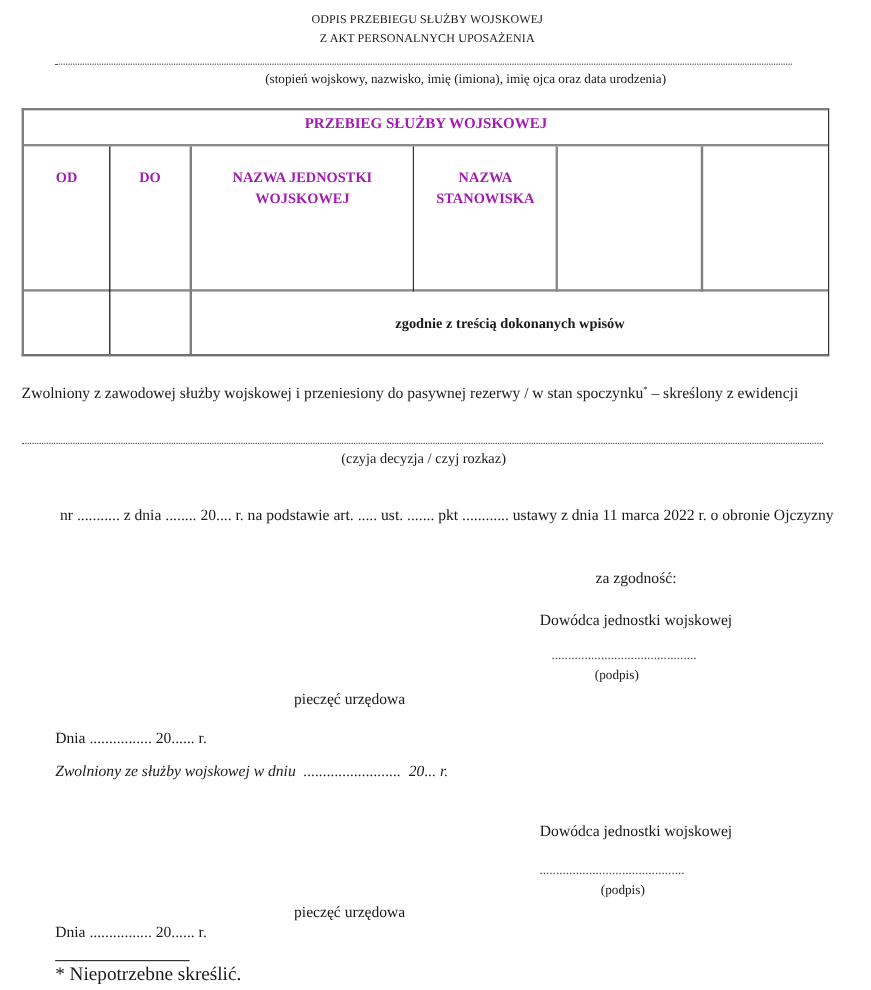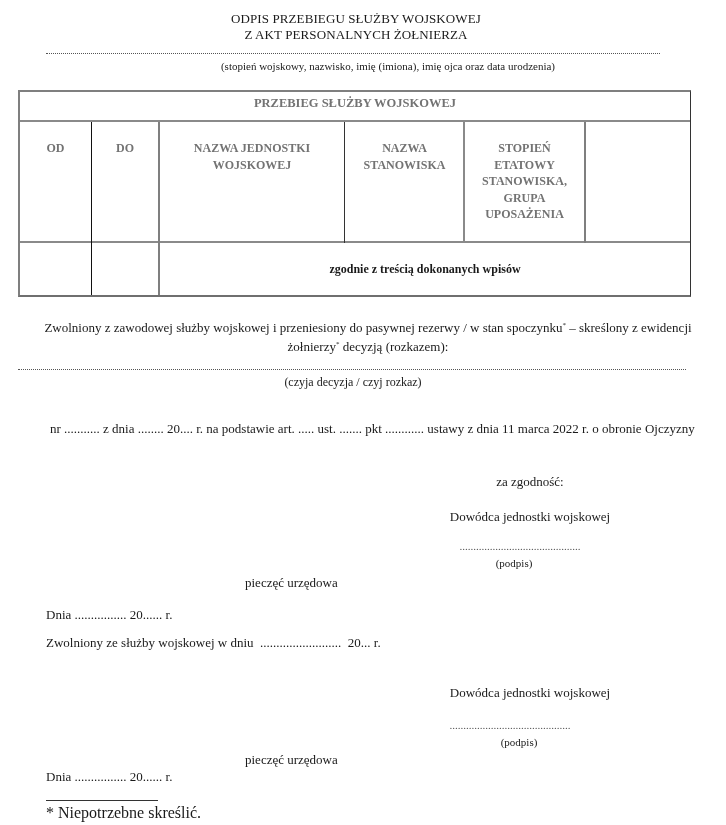--- a/index.html
+++ b/index.html
@@ -3,54 +3,54 @@
   <meta charset="utf-8">
   <style>
     html, body { margin: 0; padding: 0; background: #ffffff; }
     body {
       width: 726px; height: 825px; position: relative; overflow: hidden;
       font-family: "Liberation Serif", "DejaVu Serif", serif;
       color: #1a1a1a; font-size: 13px;
     }
     .abs { position: absolute; }
     .title {
-      left: 0; width: 712px; text-align: center; font-size: 13px; letter-spacing: 0.1px;
+      left: 0; width: 712px; text-align: center; font-size: 10px; letter-spacing: 0.1px;
     }
     .dots {
       position: absolute; height: 0;
       border-top: 1px dotted #555;
     }
     .small { font-size: 11px; }
     .center { text-align: center; }
 
     
     .tbl {
       position: absolute; left: 18px; top: 90px; width: 673px; height: 207px;
       border-top: 2px solid #7f7f7f; border-left: 2px solid #7f7f7f;
       border-bottom: 2px solid #6f6f6f; border-right: 1.5px solid #333;
       box-sizing: border-box;
     }
     .tbl .hline { position: absolute; left: 0; right: 0; height: 0; border-top: 2px solid #8a8a8a; }
     .tbl .vline { position: absolute; width: 0; }
     .tbl .th {
       position: absolute; font-weight: bold; font-size: 12px; text-align: center; line-height: 16.5px;
-      font-family: "Liberation Serif", "DejaVu Serif", serif; color: #737373;
+      font-family: "Liberation Serif", "DejaVu Serif", serif; color: #a21caf;
     }
     .tbl .td-merged {
       position: absolute; font-weight: bold; font-size: 12px; text-align: center;
     }
     .body-text { font-size: 13px; line-height: 17px; }
     sup.star { font-size: 7px; vertical-align: 5px; }
     .footnote-rule { position: absolute; left: 46px; top: 800px; width: 112px; height: 0; border-top: 1px solid #333; }
   </style>
 </head>
 <body>
 
 <div class="abs title" style="top:11px;">ODPIS PRZEBIEGU SŁUŻBY WOJSKOWEJ</div>
-<div class="abs title" style="top:27px;">Z AKT PERSONALNYCH ŻOŁNIERZA</div>
+<div class="abs title" style="top:27px;">Z AKT PERSONALNYCH UPOSAŻENIA</div>
 <div class="dots" style="left:46px; top:53px; width:614px;"></div>
 <div class="abs small center" style="left:0; width:726px; top:60px;margin-left:25px;">(stopień wojskowy, nazwisko, imię (imiona), imię ojca oraz data urodzenia)</div>
 
 <div class="tbl">
   <div class="th" style="left:0; right:0; top:3px; font-size:12.5px;">PRZEBIEG SŁUŻBY WOJSKOWEJ</div>
   <div class="hline" style="top:28px;"></div>
   <div class="hline" style="top:149px;"></div>
 
   <div class="vline" style="left:71px; top:30px; bottom:0; border-left:1.5px solid #111;"></div>
   <div class="vline" style="left:138px; top:30px; bottom:0; border-left:2px solid #7f7f7f;"></div>
@@ -65,52 +65,44 @@
     <div>DO</div>
   </div>
   <div class="th" style="left:140px; width:184px; top:48px;">
     <div>NAZWA JEDNOSTKI</div>
     <div>WOJSKOWEJ</div>
   </div>
   <div class="th" style="left:326px; width:117px; top:48px;">
     <div>NAZWA</div>
     <div>STANOWISKA</div>
   </div>
-  <div class="th" style="left:445px; width:119px; top:48px;">
-    <div>STOPIEŃ</div>
-    <div>ETATOWY</div>
-    <div>STANOWISKA,</div>
-    <div>GRUPA</div>
-    <div>UPOSAŻENIA</div>
-  </div>
 
   <div class="abs" style="left:0; width:71px; top:151px; bottom:0;"></div>
   <div class="abs" style="left:72px; width:66px; top:151px; bottom:0;"></div>
   <div class="td-merged" style="left:140px; right:0; top:170px;">zgodnie z treścią dokonanych wpisów</div>
 </div>
 
-<div class="abs body-text" style="left:18px; top:317px; width:700px;text-align:center;">
+<div class="abs body-text" style="left:18px; top:317px; width:700px;">
   <div><span>Zwolniony z zawodowej służby wojskowej i przeniesiony do pasywnej rezerwy / w stan spoczynku</span><sup class="star">*</sup><span> – skreślony z ewidencji</span></div>
-  <div><span>żołnierzy</span><sup class="star">*</sup><span> decyzją (rozkazem):</span></div>
 </div>
 <div class="dots" style="left:18px; top:369px; width:668px;"></div>
 <div class="abs small center" style="left:0; width:706px; top:375px; font-size:12px;">(czyja decyzja / czyj rozkaz)</div>
 
 <div class="abs body-text" style="left:2px; top:420px; width:705px;margin-left:48px;">
   <div style="white-space:nowrap;">nr ........... z dnia ........ 20.... r. na podstawie art. ..... ust. ....... pkt ............ ustawy z dnia 11 marca 2022 r.  o obronie Ojczyzny</div>
 </div>
 
 <div class="abs body-text center" style="left:430px; width:200px; top:473px;">za zgodność:</div>
 <div class="abs body-text center" style="left:410px; width:240px; top:508px;">Dowódca jednostki wojskowej</div>
 <div class="abs center small" style="left:420px; width:200px; top:540px; color:#555;">............................................</div>
 <div class="abs center small" style="left:414px; width:200px; top:557px;">(podpis)</div>
 <div class="abs body-text" style="left:245px; top:574px;">pieczęć urzędowa</div>
 <div class="abs body-text" style="left:46px; top:606px;">Dnia ................ 20...... r.</div>
 
-<div class="abs body-text" style="left:46px; top:634px; white-space:pre;">Zwolniony ze służby wojskowej w dniu  .........................  20... r.</div>
+<div class="abs body-text" style="left:46px; top:634px; white-space:pre;font-style:italic;">Zwolniony ze służby wojskowej w dniu  .........................  20... r.</div>
 
 <div class="abs body-text center" style="left:410px; width:240px; top:684px;">Dowódca jednostki wojskowej</div>
 <div class="abs center small" style="left:410px; width:200px; top:719px; color:#555;">............................................</div>
 <div class="abs center small" style="left:419px; width:200px; top:736px;">(podpis)</div>
 <div class="abs body-text" style="left:245px; top:751px;">pieczęć urzędowa</div>
 <div class="abs body-text" style="left:46px; top:768px;">Dnia ................ 20...... r.</div>
 
 <div class="footnote-rule"></div>
 <div class="abs" style="left:46px; top:804px; font-size:16px;">* Niepotrzebne skreślić.</div>
 

